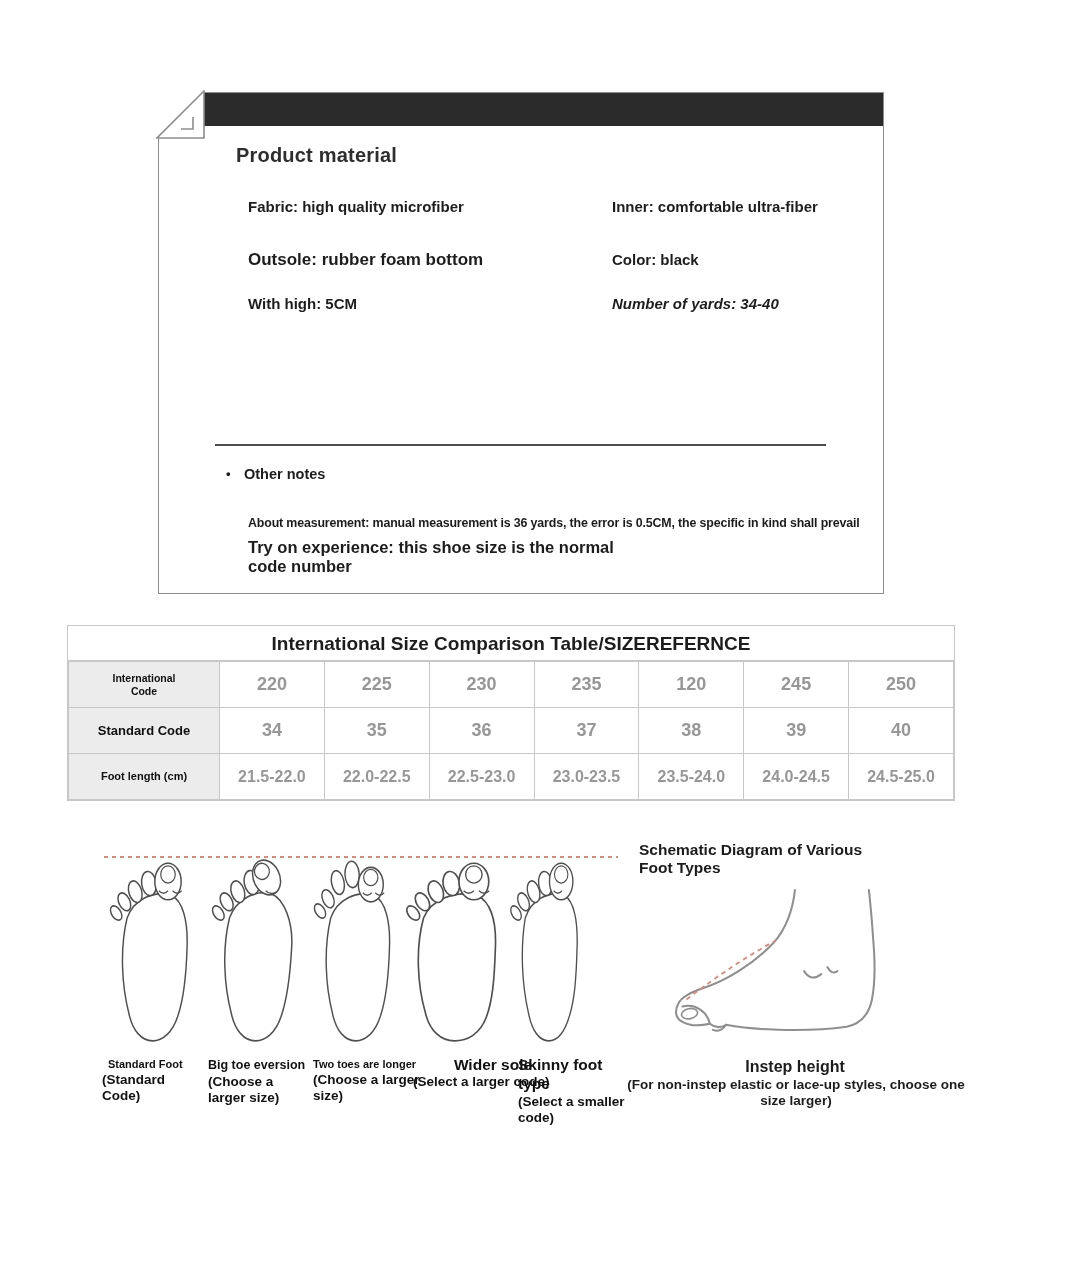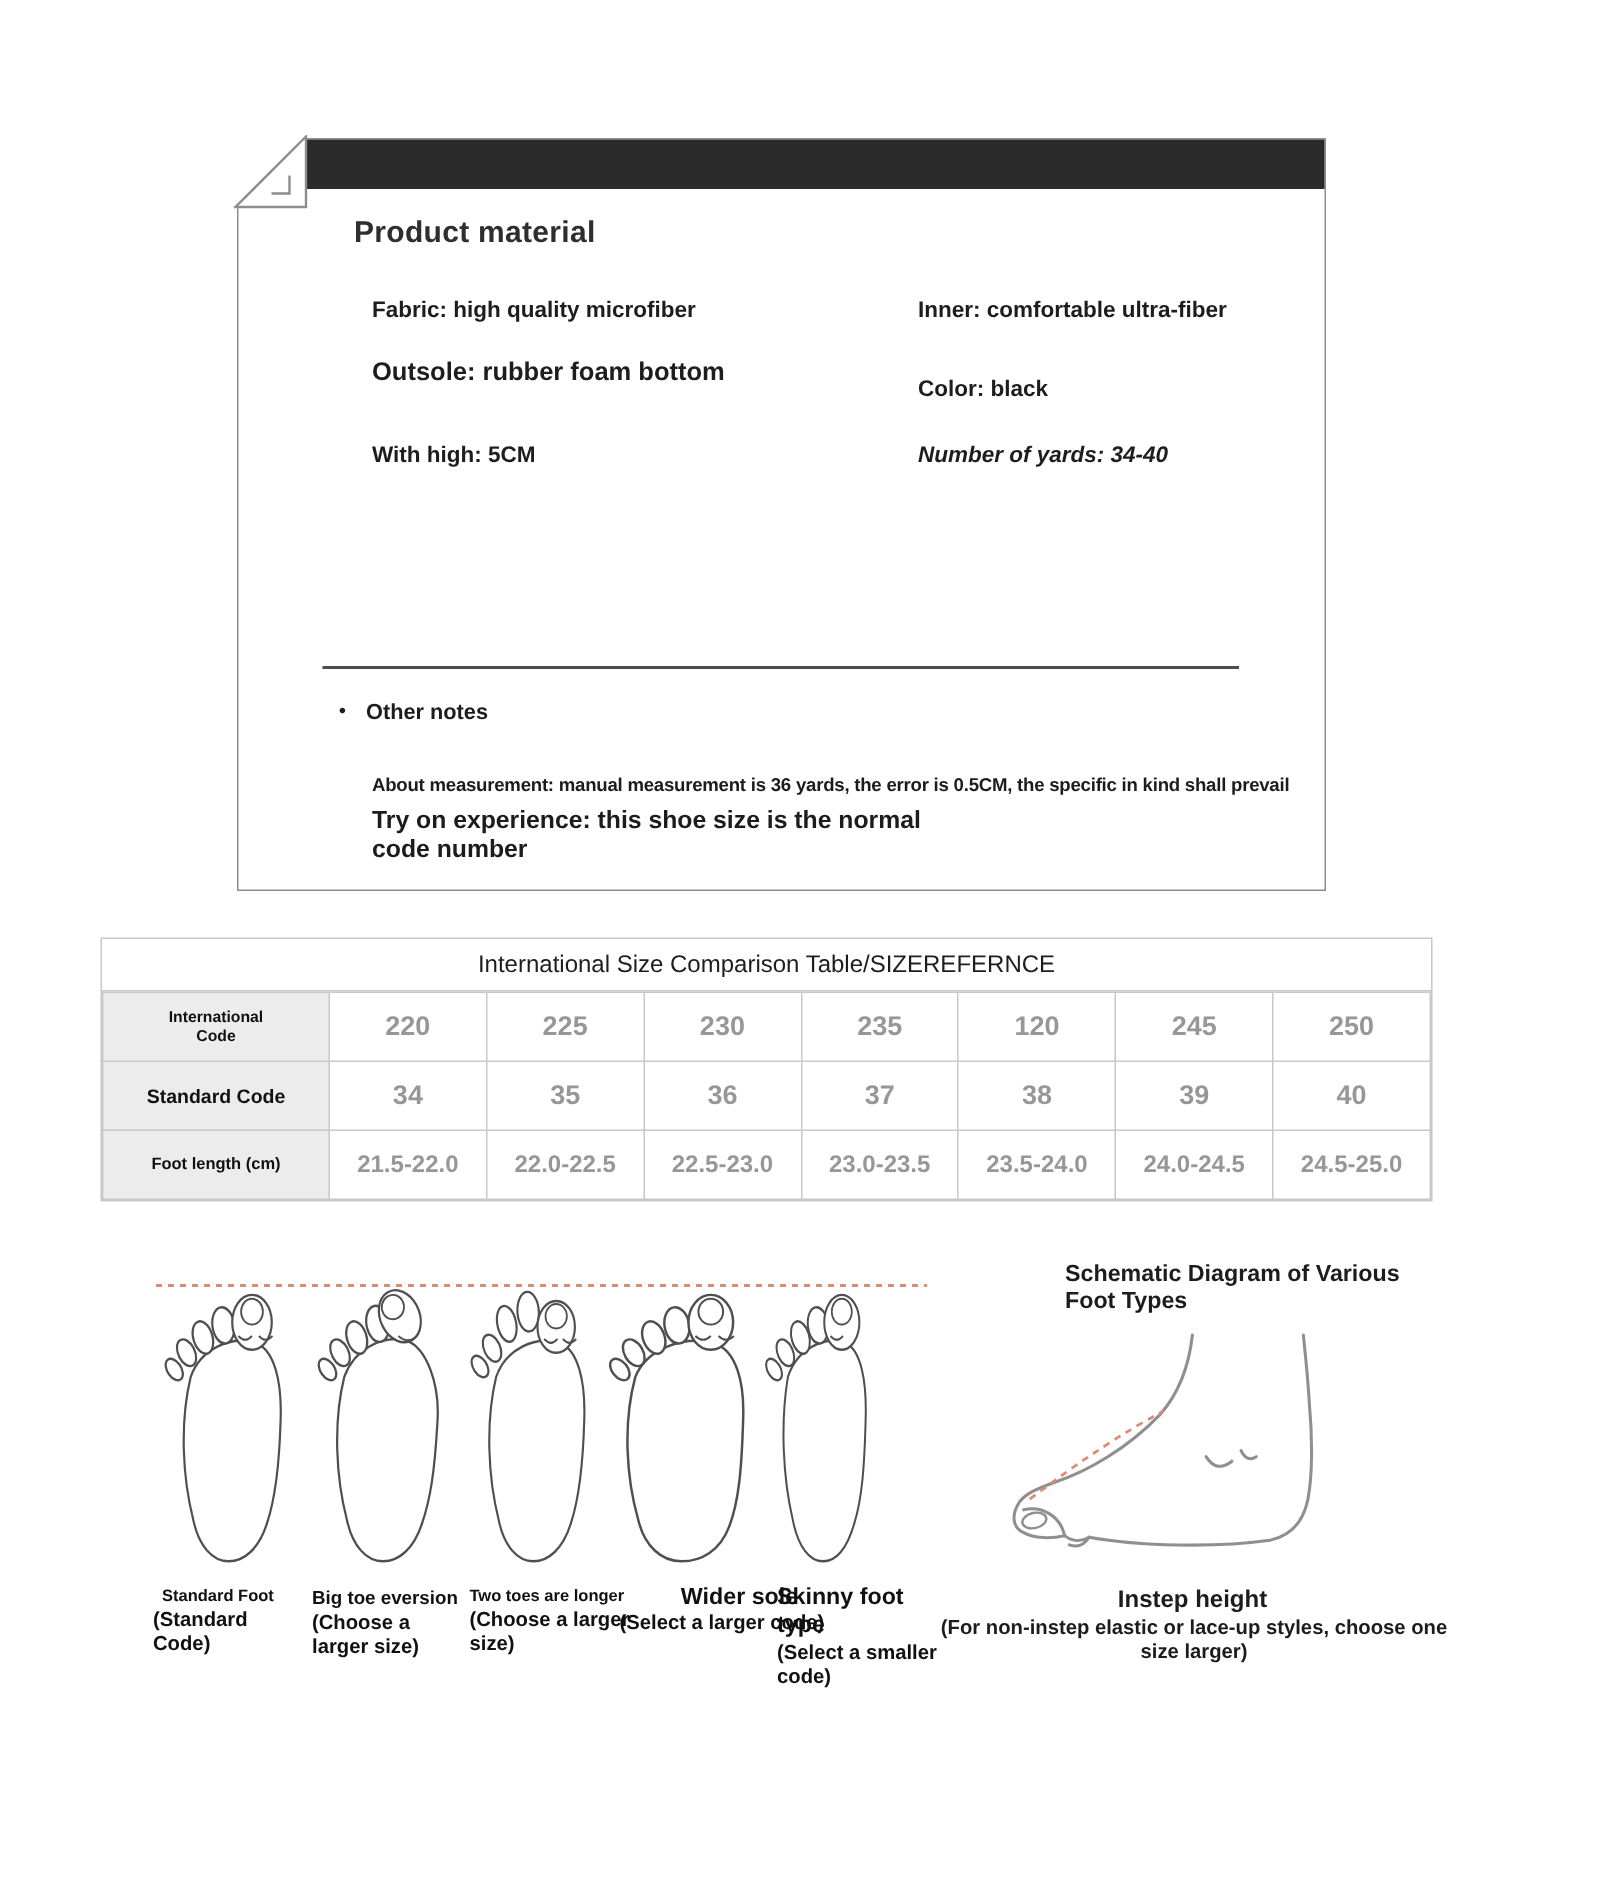--- a/index.html
+++ b/index.html
@@ -24,21 +24,21 @@
   .sz15 { font-size:15px; }
   .sz17 { font-size:17px; }
   .divider { position:absolute; left:215px; top:444px; width:611px; height:2px; background:#4d4d4d; }
   .notes-heading { position:absolute; left:226px; top:466px; font-size:14.5px; font-weight:700; }
   .notes-heading .bullet { display:inline-block; width:18px; font-size:13px; vertical-align:1px; }
   .measure-note { position:absolute; left:248px; top:516px; width:620px; font-size:12.4px; font-weight:700; letter-spacing:-.15px; white-space:nowrap; }
   .tryon-note { position:absolute; left:248px; top:538px; width:398px; font-size:16.5px; font-weight:700; line-height:1.18; }
 
   
   .size-box { position:absolute; left:67px; top:625px; width:888px; border:1px solid #c8c8c8; background:#fff; }
-  .size-title { height:35px; line-height:35px; text-align:center; font-size:16px; font-weight:400; color:#1d1d1d; border-bottom:1px solid #c8c8c8; }
+  .size-title { height:35px; line-height:35px; text-align:center; font-size:19px; font-weight:700; color:#1d1d1d; border-bottom:1px solid #c8c8c8; }
   table.size-grid { width:100%; border-collapse:collapse; table-layout:fixed; }
   table.size-grid col.c-label { width:151px; }
   table.size-grid th, table.size-grid td { border:1px solid #c8c8c8; text-align:center; vertical-align:middle; }
   table.size-grid tr { height:46px; }
   th.lab { background:#ececec; color:#111; font-weight:700; }
   th.lab span { display:inline-block; line-height:1.15; }
   .lab0 { font-size:10.5px; } .lab0 span { max-width:70px; }
   .lab1 { font-size:13px; }
   .lab2 { font-size:11px; }
   .lab3 { font-size:13.5px; } .lab3 span { max-width:100px; }
@@ -61,21 +61,21 @@
 
   .ftlabel { position:absolute; top:1058px; font-weight:700; color:#111; }
   .ftname { line-height:1.25; }
   .ftnote { font-size:13.5px; line-height:1.18; }
   .ft0 { left:102px; width:95px; }  .ft0 .ftname { font-size:11px; padding-left:6px; }
   .ft1 { left:208px; width:104px; } .ft1 .ftname { font-size:12.5px; }
   .ft2 { left:313px; width:112px; } .ft2 .ftname { font-size:11px; }
   .ft3 { left:413px; width:160px; } .ft3 .ftname { font-size:15.5px; text-align:center; margin-top:-3px; }
   .ft4 { left:518px; width:115px; } .ft4 .ftname { font-size:15.5px; margin-top:-3px; }
 
-  .schem-heading { position:absolute; left:710px; top:841px; width:260px; font-size:15.5px; font-weight:700; line-height:1.15; }
+  .schem-heading { position:absolute; left:639px; top:841px; width:260px; font-size:15.5px; font-weight:700; line-height:1.15; }
   .sidefoot { position:absolute; left:648px; top:888px; width:228px; height:152px; }
   .side-outline { fill:none; stroke:#8f8f8f; stroke-width:2; stroke-linecap:round; }
   .side-dashed { fill:none; stroke:#dd8a79; stroke-width:1.8; stroke-dasharray:4.5 4; }
   .instep-title { position:absolute; left:655px; top:1058px; width:280px; text-align:center; font-size:16px; font-weight:700; }
   .instep-note { position:absolute; left:627px; top:1077px; width:338px; text-align:center; font-size:13.5px; font-weight:700; line-height:1.2; }
 </style>
 </head>
 <body>
 
 <section class="page">
@@ -84,21 +84,21 @@
 
 <svg class="fold" viewBox="0 0 50 50">
   <polygon points="48,1 1,48 48,48" fill="#ffffff" stroke="#8d8d8d" stroke-width="1.6"></polygon>
   <polyline points="37,27 37,39 25,39" fill="none" stroke="#8d8d8d" stroke-width="1.6"></polyline>
 </svg>
 
 <h1 class="card-title">Product material</h1>
 
 <div class="spec sz15 abs" style="left:248px; top:198px;">Fabric: high quality microfiber</div>
 <div class="spec sz15 abs" style="left:612px; top:198px;">Inner: comfortable ultra-fiber</div>
-<div class="spec sz17 abs" style="left:248px; top:238px;">Outsole: rubber foam bottom</div>
+<div class="spec sz17 abs" style="left:248px; top:250px;">Outsole: rubber foam bottom</div>
 <div class="spec sz15 abs" style="left:612px; top:251px;">Color: black</div>
 <div class="spec sz15 abs" style="left:248px; top:295px;">With high: 5CM</div>
 <div class="spec sz15 abs" style="left:612px; top:295px;font-style:italic;">Number of yards: 34-40</div>
 
 <div class="divider"></div>
 
 <div class="notes-heading"><span class="bullet">•</span><span>Other notes</span></div>
 <p class="measure-note">About measurement: manual measurement is 36 yards, the error is 0.5CM, the specific in kind shall prevail</p>
 <p class="tryon-note">Try on experience: this shoe size is the normal code number</p>
 

